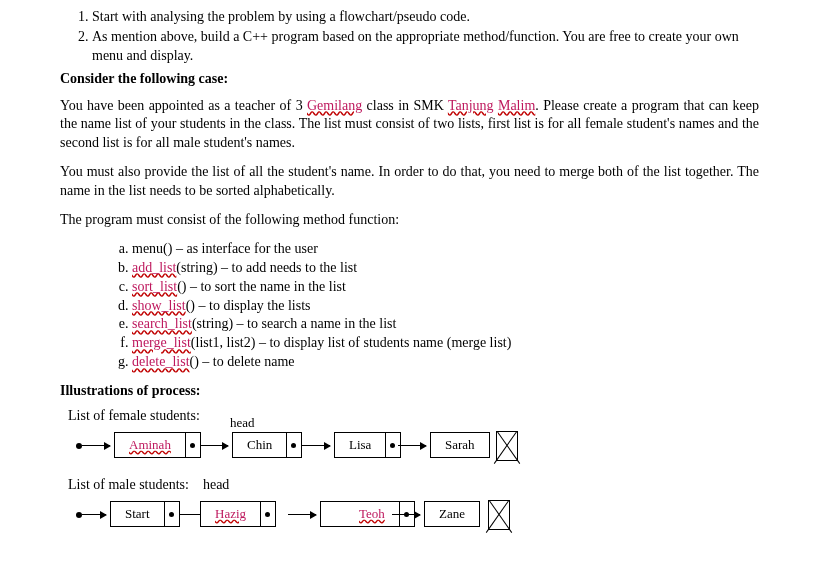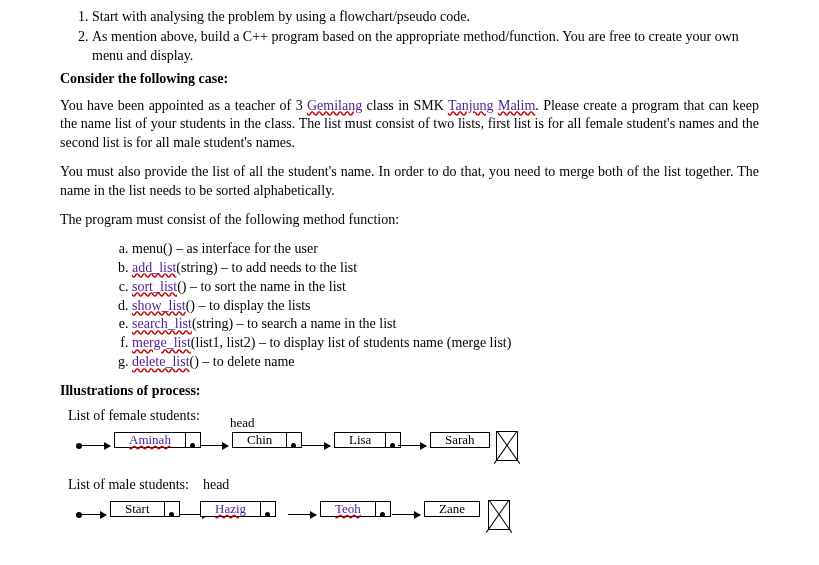--- a/index.html
+++ b/index.html
@@ -20,21 +20,21 @@
   margin-bottom: 1px;
 }
 .consider {
   font-weight: bold;
   margin: 0 0 8px 0;
 }
 p {
   margin: 0 0 10px 0;
   text-align: justify;
 }
-.red-und-blk { color: #4c1d95; text-decoration: underline; text-decoration-style: wavy; text-decoration-color: #c00000; }
+.red-und-blk { color: #be185d; text-decoration: underline; text-decoration-style: wavy; text-decoration-color: #c00000; }
 .abc {
   list-style: lower-alpha;
   margin: 0 0 10px 0;
   padding-left: 72px;
 }
 .abc li { margin-bottom: 0; }
 .sect-bold { font-weight: bold; margin: 6px 0 6px 0; }
 .listlabel { margin: 6px 0 4px 8px; }
 
 .ll-wrap { position: relative; height: 40px; }
@@ -48,21 +48,21 @@
   position: absolute; height: 1px; background: #000; top: 15px;
 }
 .arr::after {
   content: "";
   position: absolute; right: -1px; top: -3px;
   border-left: 7px solid #000;
   border-top: 4px solid transparent;
   border-bottom: 4px solid transparent;
 }
 .node {
-  position: absolute; top: 2px; height: 16px;
+  position: absolute; top: 2px; height: 26px;
   border: 1px solid #000;
   display: flex; align-items: center;
   background: #fff;
   box-sizing: border-box;
 }
 .node .lbl {
   padding: 0 14px; font-size: 13px;
 }
 .node .ptr {
   width: 14px; border-left: 1px solid #000;
@@ -162,21 +162,21 @@
       </div>
     </div>
   <div class="arr" style="left:120px;width:28px;"></div>
   <div class="node" style="left:140px;">
       <span class="lbl red-und-blk">Hazig</span>
       <div class="ptr">
         <div class="pd"></div>
       </div>
     </div>
   <div class="arr" style="left:228px;width:28px;"></div>
-  <div class="node" style="left:260px;">
+  <div class="node" style="left:260px;padding-left:24px;">
       <span class="lbl red-und-blk">Teoh</span>
       <div class="ptr">
         <div class="pd"></div>
       </div>
     </div>
   <div class="arr" style="left:332px;width:28px;"></div>
   <div class="node" style="left:364px;">
       <span class="lbl">Zane</span>
     </div>
   <div class="term" style="left:428px;"></div>

